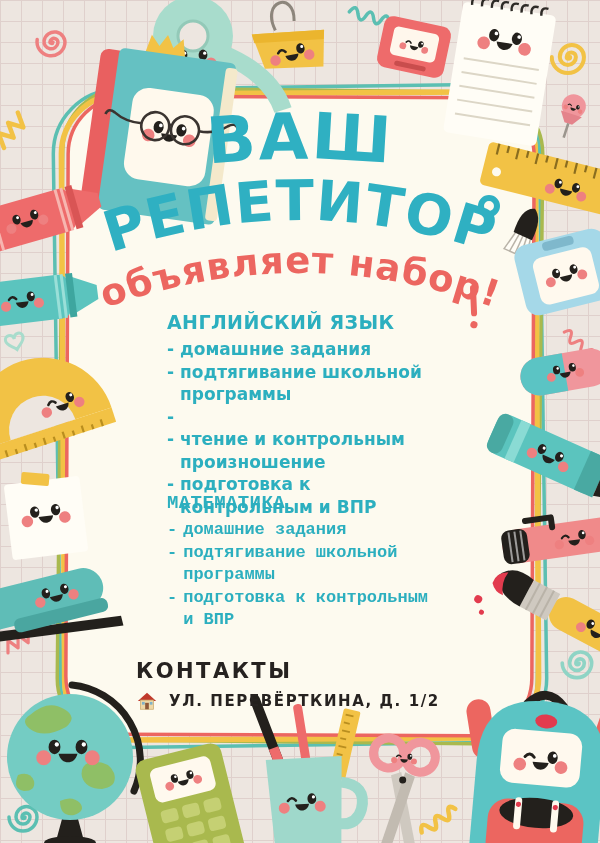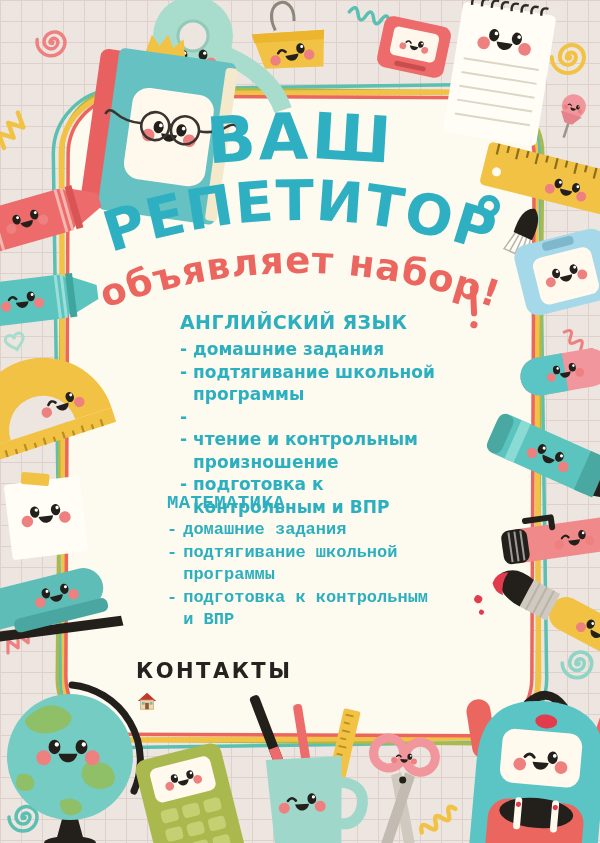--- a/index.html
+++ b/index.html
@@ -9,21 +9,21 @@
     background-image:
       linear-gradient(#DFD0CC 1px, transparent 1px),
       linear-gradient(90deg,#DFD0CC 1px, transparent 1px);
     background-size:21px 21px;
     font-family:"DejaVu Sans",sans-serif;
   }
   svg.art,.content{position:absolute;inset:0;width:600px;height:843px;}
   .titles{position:absolute;left:0;top:0;width:600px;height:843px;}
   .titles text{font-family:"DejaVu Sans",sans-serif;}
   .subjects{position:absolute;width:272px;}
-  .s-en{left:180px;top:311px;}
+  .s-en{left:167px;top:311px;}
   .s-math{left:167px;top:492px;font-family:Liberation Mono, monospace;}
   .subjects h3{margin:0 0 5px;font-size:19px;font-weight:700;color:#2CAFBF;letter-spacing:.4px;}
   .subjects ul{list-style:none;margin:0;padding:0;}
   .subjects li{display:flex;font-size:17px;line-height:22.5px;font-weight:700;color:#2CAFBF;}
   .subjects .dash{margin-right:6px;flex:0 0 auto;}
   .contacts{position:absolute;left:136px;top:659px;color:#262220;}
   .c-heading{font-size:21px;font-weight:700;letter-spacing:2.5px;}
   .c-row{display:flex;align-items:center;gap:11px;margin-top:7px;font-size:15px;font-weight:700;letter-spacing:1.6px;}
   .c-row svg{width:22px;height:22px;flex:0 0 auto;}
 </style>
@@ -454,17 +454,18 @@
     <footer class="contacts">
       <div class="c-heading">КОНТАКТЫ</div>
       <div class="c-row">
         <svg viewBox="0 0 24 24">
           <path d="M2 12 L12 3 L22 12 Z" fill="#C0392B"></path>
           <rect x="5" y="11" width="14" height="10" fill="#EFD9A7" stroke="#C9A96A" stroke-width="0.8"></rect>
           <rect x="10" y="14" width="4" height="7" fill="#8E5A3A"></rect>
           <rect x="6.5" y="13" width="3" height="3" fill="#7FB2C8"></rect>
           <rect x="15" y="13" width="3" height="3" fill="#7FB2C8"></rect>
         </svg>
+        <span>УЛ. ПЕРЕВЁРТКИНА, Д. 1/2</span>
       </div>
     </footer>
 
   </div>
 </div>
 
 </body></html>

